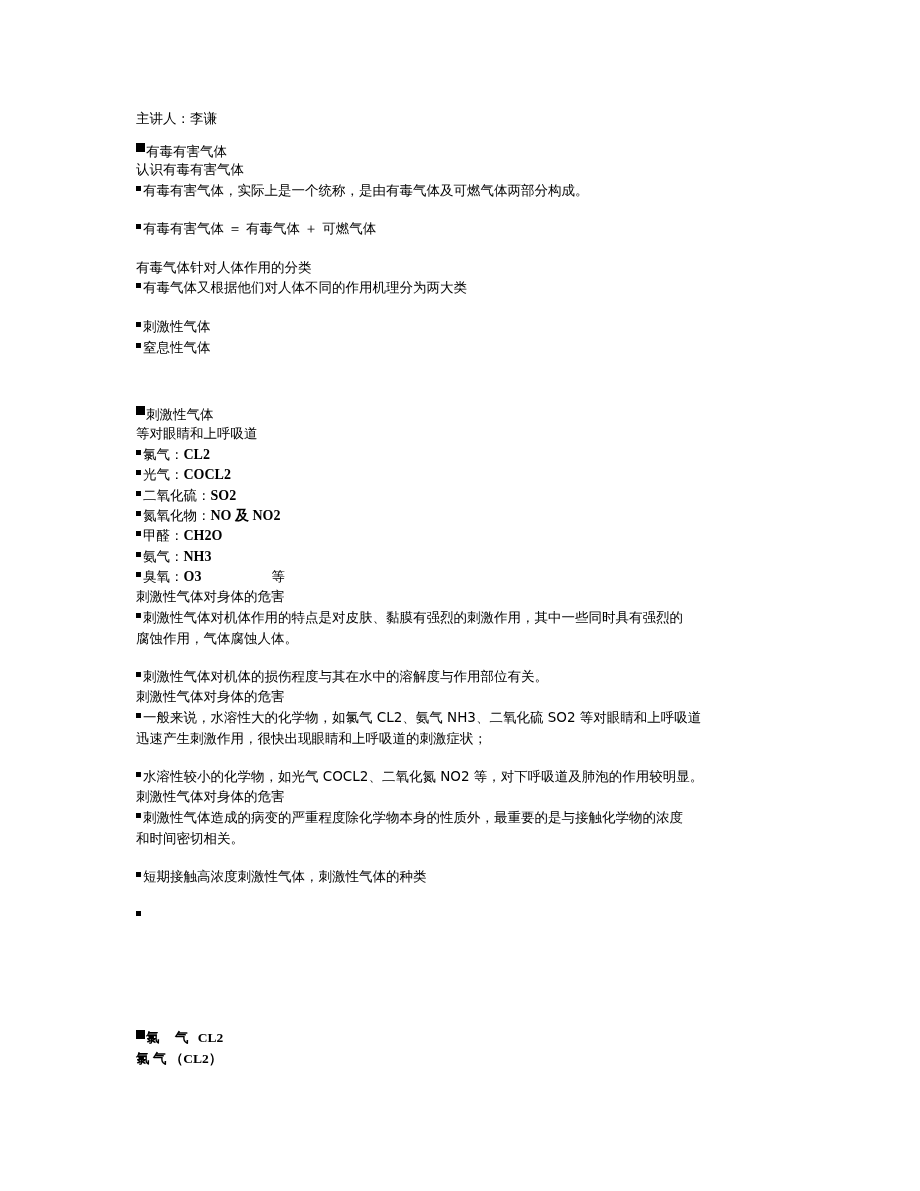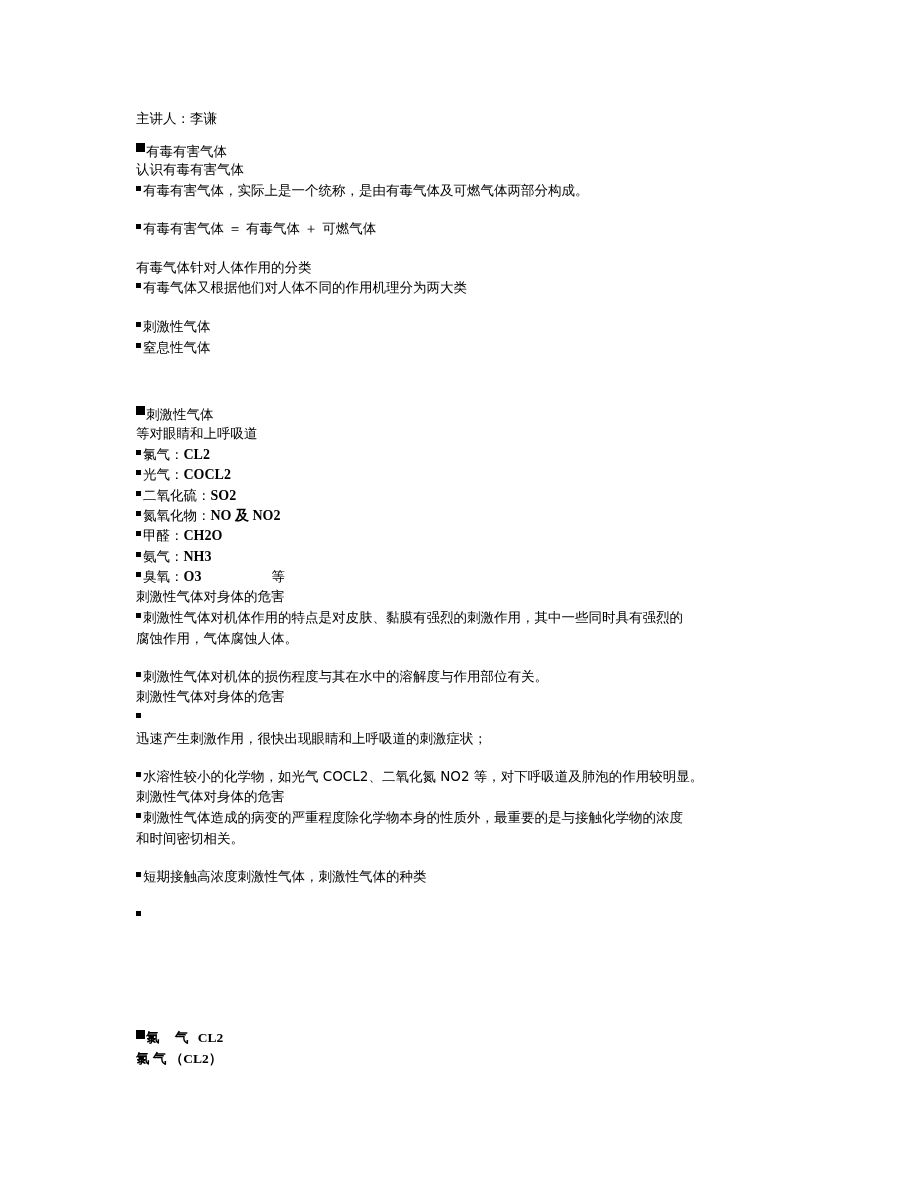--- a/index.html
+++ b/index.html
@@ -73,21 +73,21 @@
   <div class="line" style="top:608px;">
     <span class="small-bullet"></span><span>刺激性气体对机体作用的特点是对皮肤、黏膜有强烈的刺激作用，其中一些同时具有强烈的</span>
   </div>
   <div class="line" style="top:629px;">腐蚀作用，气体腐蚀人体。</div>
   <div class="line" style="top:667px;">
     <span class="small-bullet"></span><span>刺激性气体对机体的损伤程度与其在水中的溶解度与作用部位有关。</span>
   </div>
 
   <div class="line" style="top:687px;">刺激性气体对身体的危害</div>
   <div class="line" style="top:708px;">
-    <span class="small-bullet"></span>
+    <span class="small-bullet"></span><span>一般来说，水溶性大的化学物，如氯气 CL2、氨气 NH3、二氧化硫 SO2 等对眼睛和上呼吸道</span>
   </div>
   <div class="line" style="top:729px;">迅速产生刺激作用，很快出现眼睛和上呼吸道的刺激症状；</div>
   <div class="line" style="top:767px;">
     <span class="small-bullet"></span><span>水溶性较小的化学物，如光气 COCL2、二氧化氮 NO2 等，对下呼吸道及肺泡的作用较明显。</span>
   </div>
 
   <div class="line" style="top:787px;">刺激性气体对身体的危害</div>
   <div class="line" style="top:808px;">
     <span class="small-bullet"></span><span>刺激性气体造成的病变的严重程度除化学物本身的性质外，最重要的是与接触化学物的浓度</span>
   </div>

